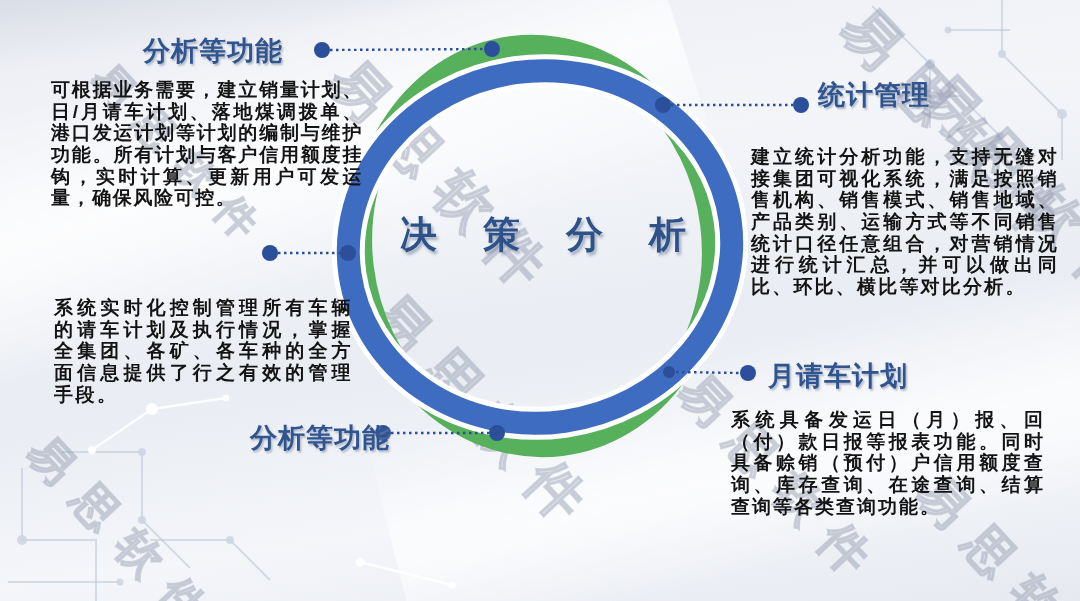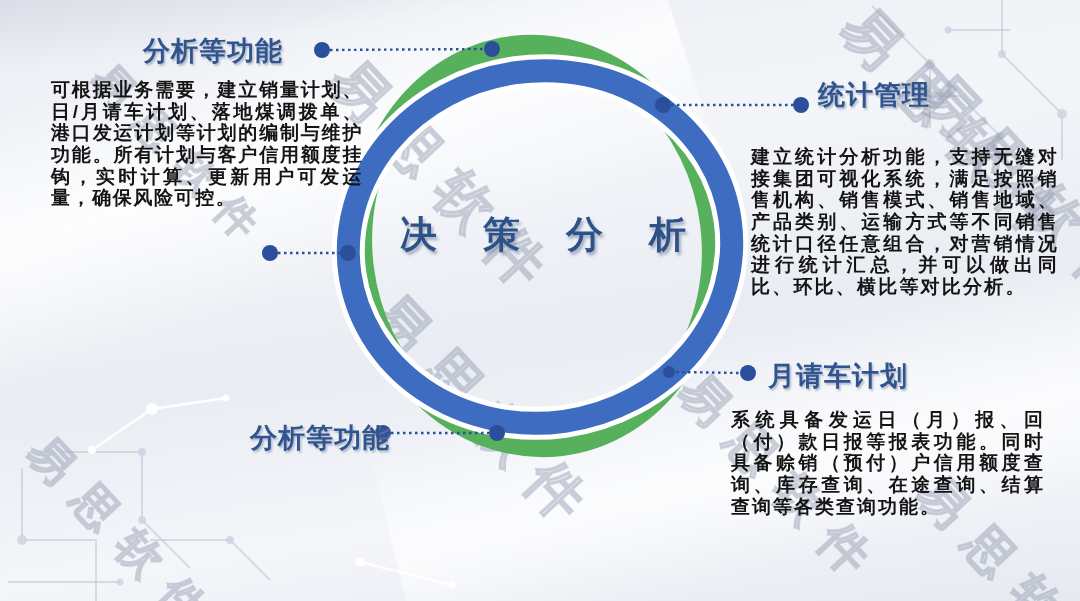--- a/index.html
+++ b/index.html
@@ -113,20 +113,21 @@
       <circle cx="669" cy="372" r="6"></circle>
       <circle cx="748" cy="373" r="8"></circle>
     </g>
   </svg>
 
   <div class="center-title">决策分析</div>
 
   <div class="sec-title t-plan">分析等功能</div>
   <p class="sec-body b-plan">可根据业务需要，建立销量计划、日/月请车计划、落地煤调拨单、港口发运计划等计划的编制与维护功能。所有计划与客户信用额度挂钩，实时计算、更新用户可发运量，确保风险可控。</p>
 
+  <p class="sec-body b-dispatch">系统实时化控制管理所有车辆的请车计划及执行情况，掌握全集团、各矿、各车种的全方面信息提供了行之有效的管理手段。</p>
 
   <div class="sec-title t-price">分析等功能</div>
 
   <div class="sec-title t-stats">统计管理</div>
   <p class="sec-body b-stats">建立统计分析功能，支持无缝对接集团可视化系统，满足按照销售机构、销售模式、销售地域、产品类别、运输方式等不同销售统计口径任意组合，对营销情况进行统计汇总，并可以做出同比、环比、横比等对比分析。</p>
 
   <div class="sec-title t-query">月请车计划</div>
   <p class="sec-body b-query">系统具备发运日（月）报、回（付）款日报等报表功能。同时具备赊销（预付）户信用额度查询、库存查询、在途查询、结算查询等各类查询功能。</p>
 
 </div>

